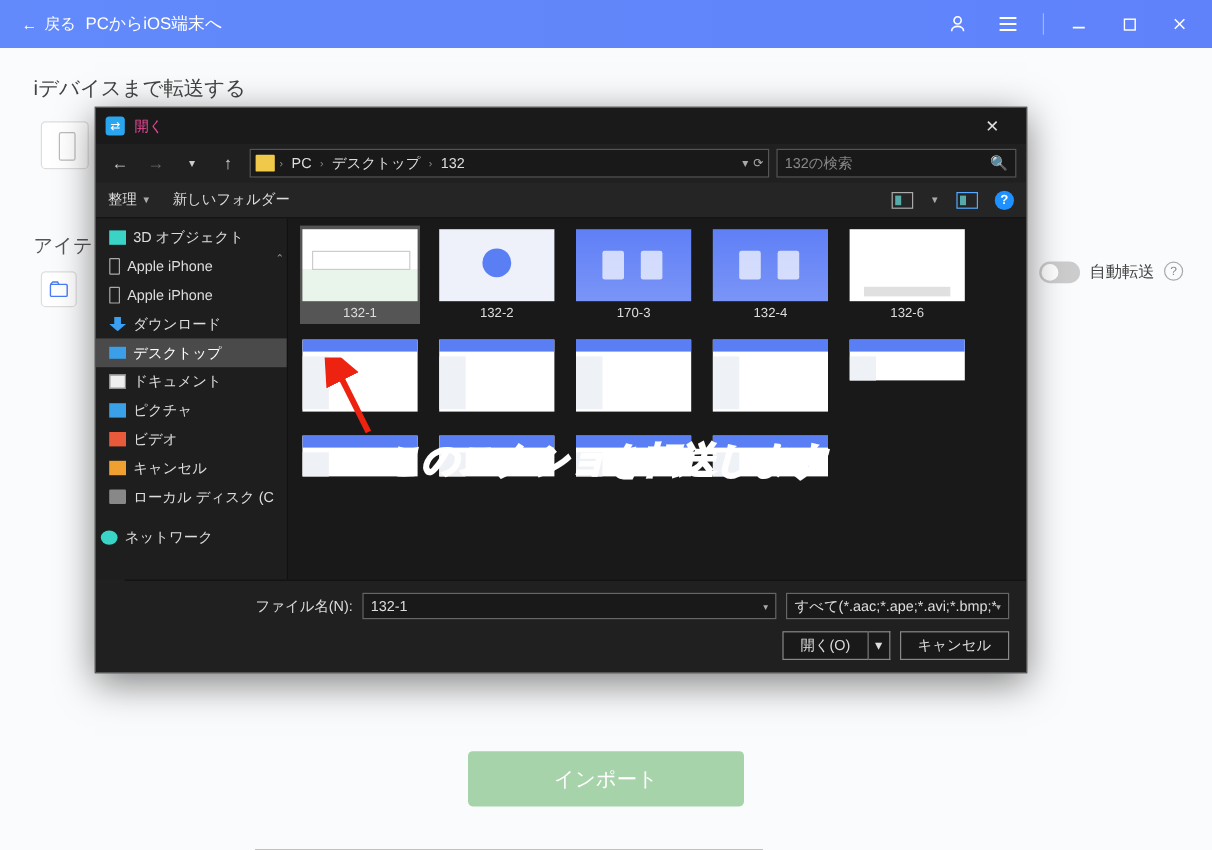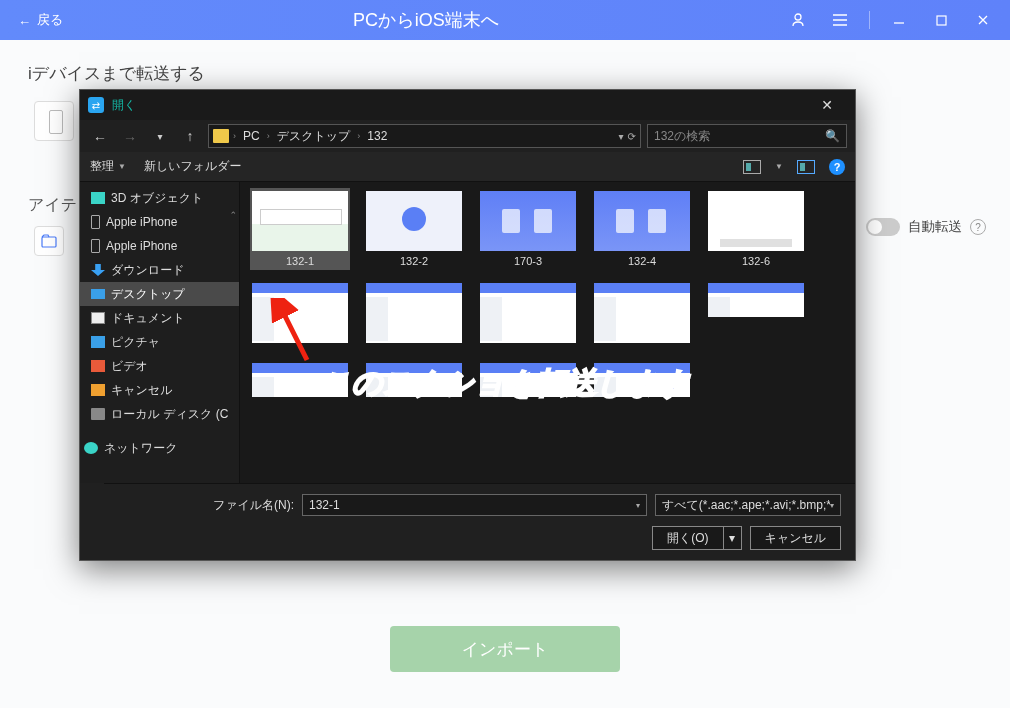--- a/index.html
+++ b/index.html
@@ -1,44 +1,44 @@
 <!DOCTYPE html>
 <html><head>
 <meta charset="utf-8">
 <style>
 * { margin: 0; padding: 0; box-sizing: border-box; font-family: "Segoe UI", "Meiryo", sans-serif; }
 body { width: 1010px; height: 708px; background: #fff; overflow: hidden; position: relative; }
 
 
 .app-titlebar { height: 40px; background: linear-gradient(90deg, #628afb 0%, #5f82fa 100%); color: #fff; display: flex; align-items: center; padding: 0 10px; font-size: 13px; }
 .back-btn { display: flex; align-items: center; gap: 6px; cursor: pointer; padding: 4px 8px; }
-.app-title { flex: 1; text-align: center; font-size: 18px; }
+.app-title { flex: 1; text-align: left; font-size: 14px; }
 .tb-icons { display: flex; align-items: center; gap: 8px; }
 .tb-icon { width: 34px; height: 30px; display: flex; align-items: center; justify-content: center; cursor: pointer; }
 .tb-sep { width: 1px; height: 18px; background: rgba(255,255,255,.4); margin: 0 4px; }
 
 .app-body { position: absolute; top: 40px; left: 0; right: 0; bottom: 0; background: #fafbfc; }
 .section-title { font-size: 17px; color: #444; padding: 22px 28px 10px; }
 .device-box { width: 40px; height: 40px; border: 1px solid #ddd; margin-left: 34px; margin-top: 6px; border-radius: 4px; background: #fff; position: relative; }
 .device-box::before { content: ""; position: absolute; left: 14px; top: 8px; width: 12px; height: 22px; border: 1px solid #bbb; border-radius: 2px; }
 .item-label { font-size: 16px; color: #555; padding: 54px 28px 10px; }
 .file-btn { width: 30px; height: 30px; border: 1px solid #ddd; margin-left: 34px; border-radius: 4px; background: #fff; display: flex; align-items: center; justify-content: center; color: #4a7bf7; font-size: 14px; }
 
-.auto-transfer { position: absolute; right: 24px; top: 178px; display: flex; align-items: center; gap: 8px; font-size: 13.5px; color: #444; }
+.auto-transfer { position: absolute; right: 24px; top: 178px; display: flex; align-items: flex-start; gap: 8px; font-size: 13.5px; color: #444; }
 .toggle { width: 34px; height: 18px; border-radius: 10px; background: #ccc; position: relative; }
 .toggle::after { content: ""; width: 14px; height: 14px; background: #fff; border-radius: 50%; position: absolute; left: 2px; top: 2px; }
 .info-circle { width: 16px; height: 16px; border-radius: 50%; border: 1px solid #aaa; display: flex; align-items: center; justify-content: center; font-size: 10px; color: #888; }
 
 .import-btn { position: absolute; bottom: 36px; left: 50%; transform: translateX(-50%); width: 230px; height: 46px; background: #a6d3aa; color: #fff; font-size: 17px; border: none; border-radius: 4px; display: flex; align-items: center; justify-content: center; cursor: pointer; }
 
 
 .file-dialog { position: absolute; left: 79px; top: 89px; width: 777px; height: 472px; background: #202020; box-shadow: 0 8px 30px rgba(0,0,0,.5); border: 1px solid #555; display: flex; flex-direction: column; color: #ddd; font-size: 12px; }
 .fd-titlebar { height: 30px; display: flex; align-items: center; padding: 0 8px; background: #1a1a1a; }
 .fd-appicon { width: 16px; height: 16px; background: #2aa5f0; border-radius: 3px; margin-right: 8px; display: flex; align-items: center; justify-content: center; font-size: 10px; color: #fff; }
-.fd-title { flex: 1; color: #14b8a6; }
+.fd-title { flex: 1; color: #ec4899; }
 .fd-close { width: 40px; height: 26px; display: flex; align-items: center; justify-content: center; cursor: pointer; font-size: 14px; }
 
 .fd-navbar { height: 32px; display: flex; align-items: center; padding: 0 8px; gap: 6px; background: #202020; }
 .nav-arrow { width: 24px; height: 24px; display: flex; align-items: center; justify-content: center; color: #ccc; cursor: pointer; font-size: 14px; }
 .nav-arrow.disabled { color: #666; }
 .addr-bar { flex: 1; height: 24px; border: 1px solid #555; background: #191919; display: flex; align-items: center; padding: 0 4px; gap: 4px; }
 .folder-ico { width: 16px; height: 14px; background: #f0c94a; border-radius: 1px; }
 .crumb { padding: 0 3px; color: #ddd; }
 .chev { color: #888; font-size: 9px; }
 .addr-end { margin-left: auto; display: flex; gap: 4px; color: #aaa; font-size: 10px; }

